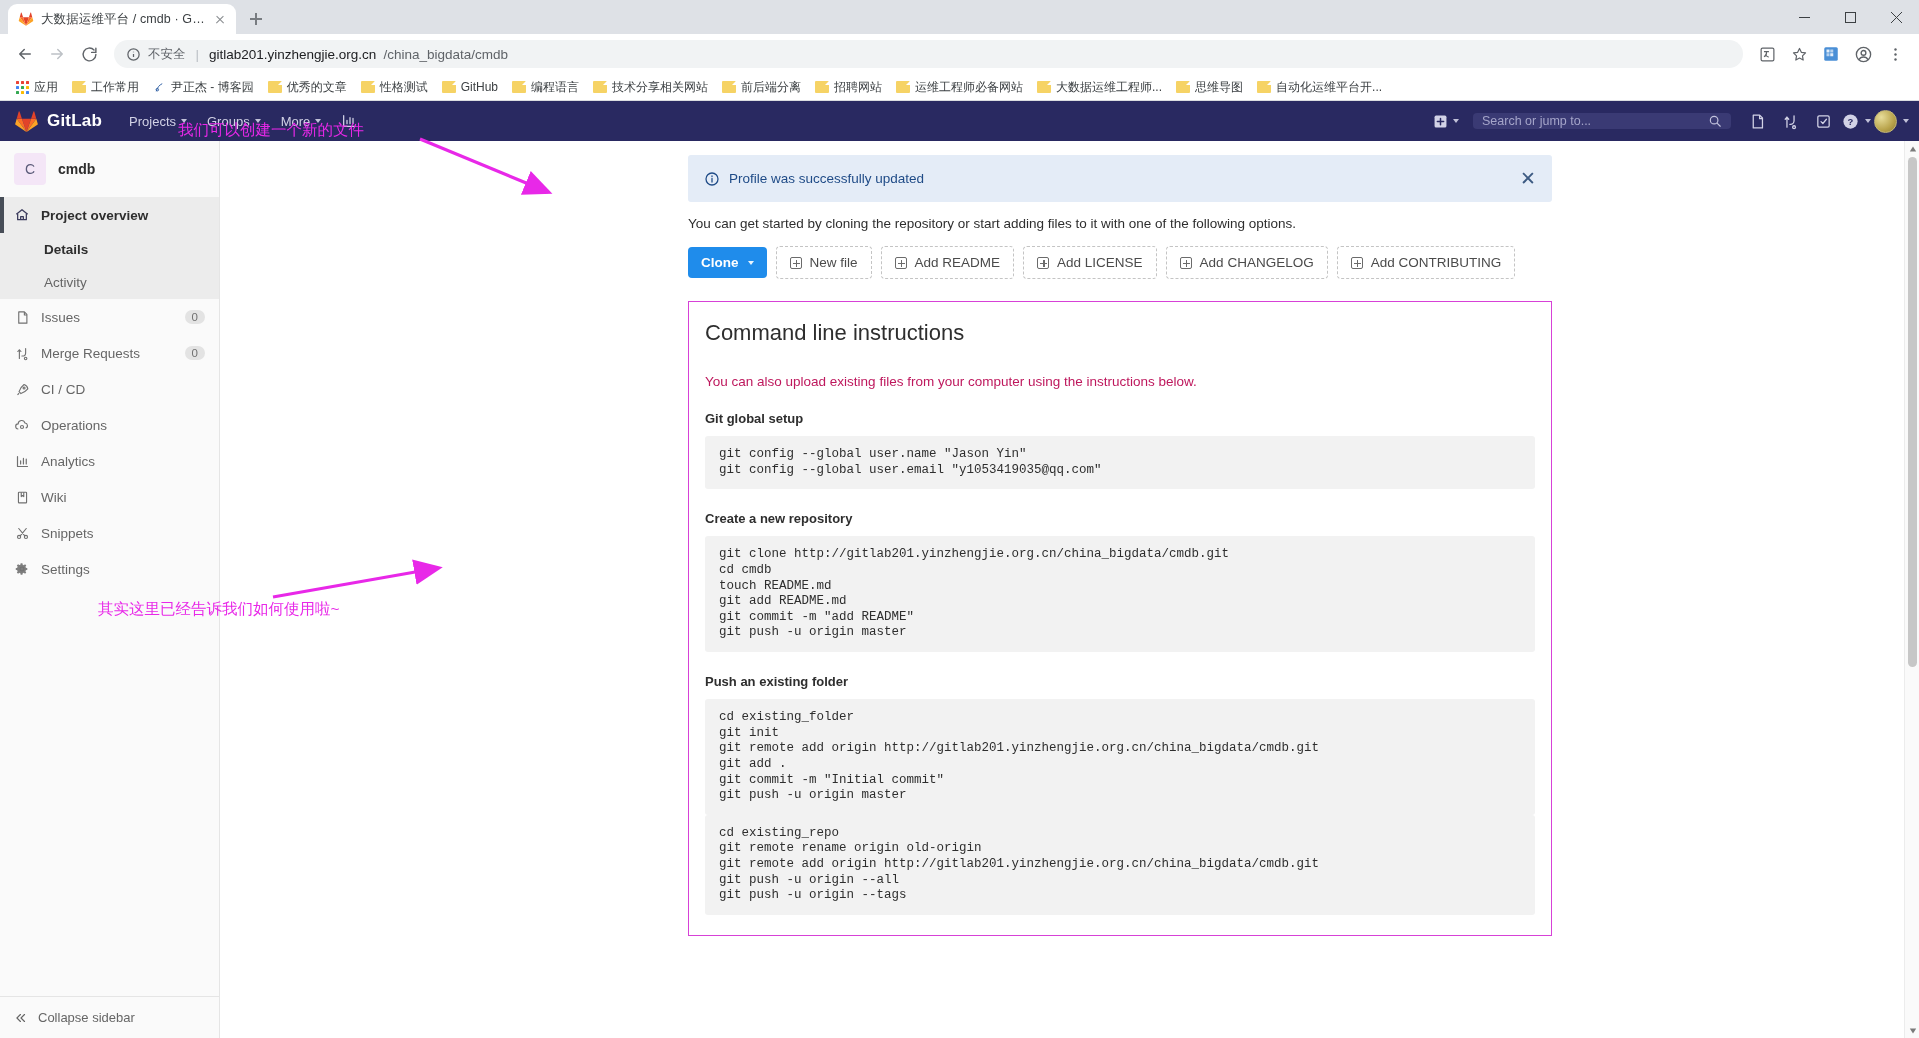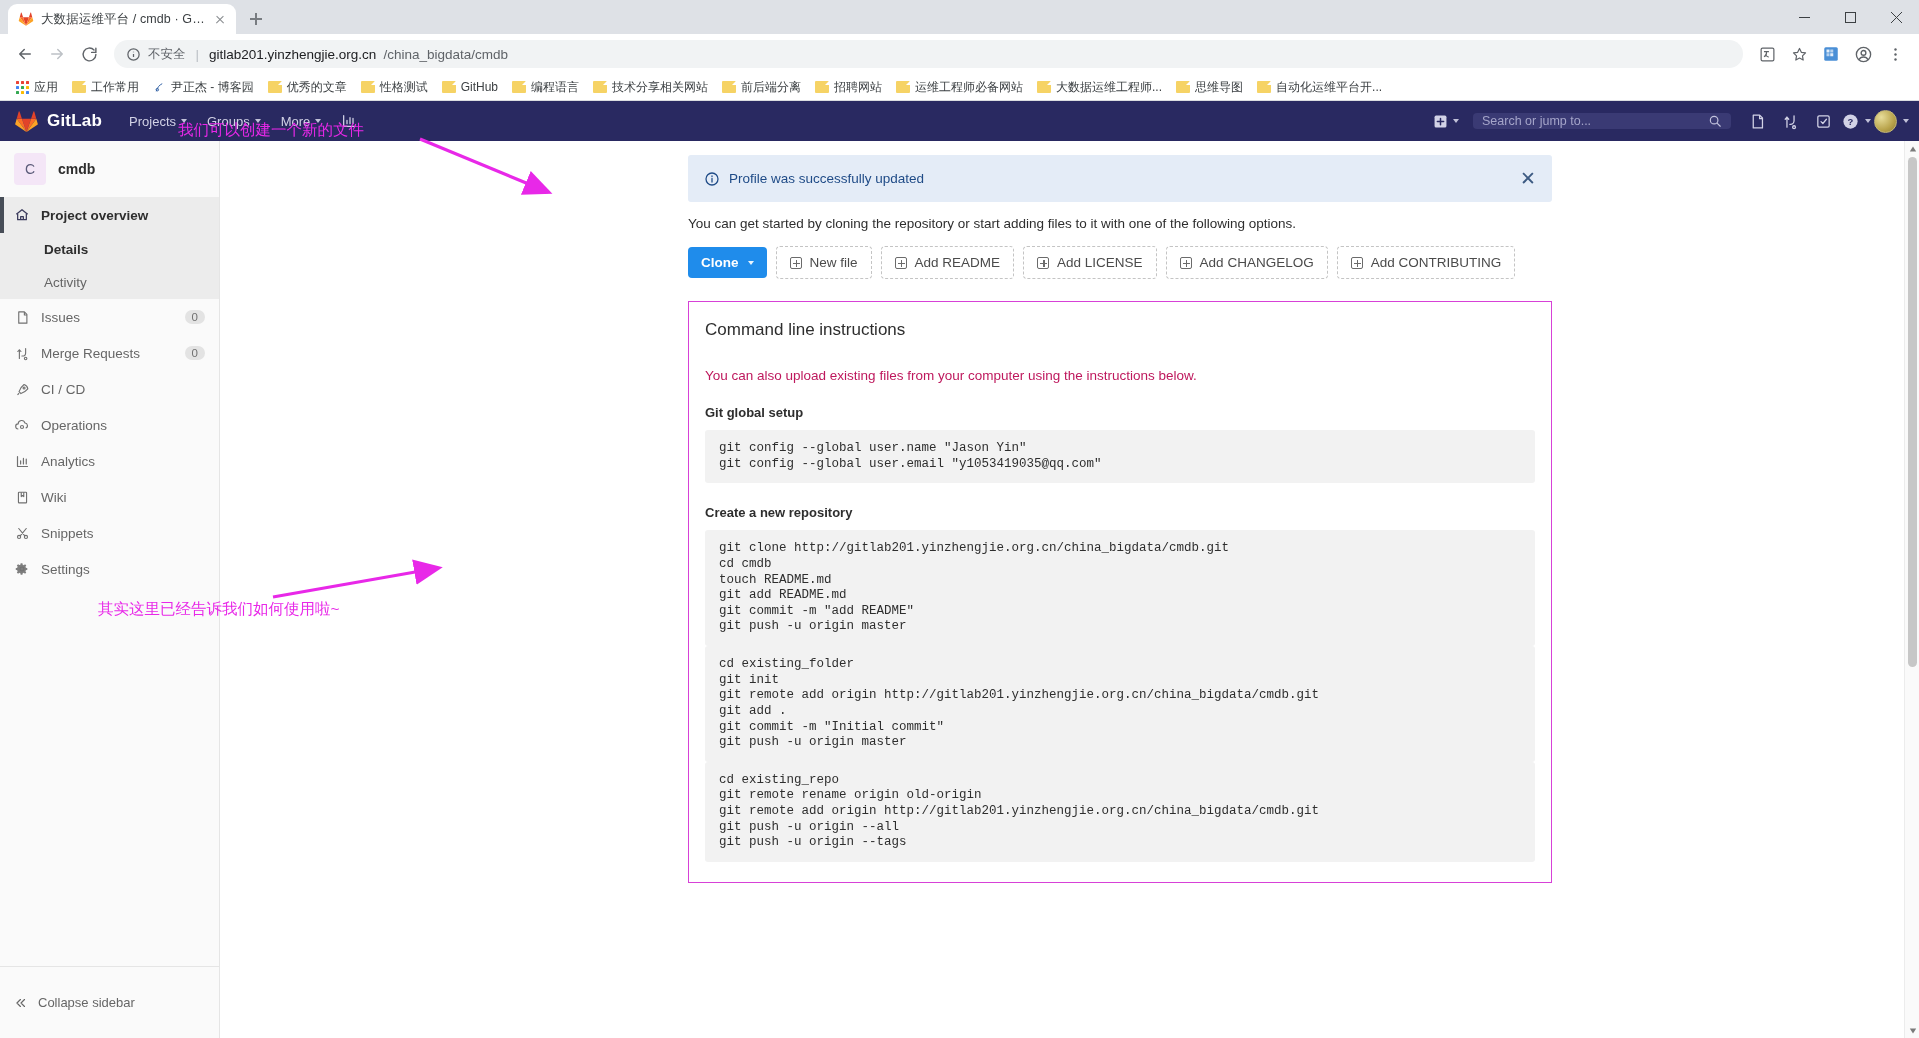--- a/index.html
+++ b/index.html
@@ -146,21 +146,21 @@
   .nav-group { background:#ececec; }
   .sub-item {
     padding: 9px 14px 9px 44px; font-size: 13.5px; color:#666; position:relative;
   }
   .sub-item.current { color:#2e2e2e; font-weight:600; }
   .badge {
     background:#e3e3e3; color:#707070; border-radius:9px; font-size:11.5px;
     padding: 1px 7px; min-width:20px; text-align:center;
   }
   .collapse-bar {
-    margin-top:auto; border-top:1px solid #e5e5e5; padding: 28px 14px;
+    margin-top:auto; border-top:1px solid #e5e5e5; padding: 13px 14px;
     display:flex; align-items:center; gap:10px; font-size:13px; color:#666;
   }
 
   
   .main { flex:1; position:relative; overflow:hidden; background:#fff; }
   .main-inner { padding: 14px 0 0 0; }
   .content-col { width: 864px; margin-left: 468px; }
 
   .alert {
     background:#e4ecf7; color:#1f4b87; padding: 14px 16px; display:flex; align-items:center;
@@ -181,21 +181,21 @@
   .plus-box {
     width:12px; height:12px; border:1.2px solid #6b6b6b; border-radius:2px; position:relative; flex:none;
   }
   .plus-box::before,.plus-box::after{content:"";position:absolute;background:#6b6b6b;}
   .plus-box::before{left:2.4px;top:5.1px;width:7px;height:1.4px;}
   .plus-box::after{left:5.1px;top:2.4px;width:1.4px;height:7px;}
 
   .cli-box {
     border: 1.5px solid #d741d7; margin-top: 22px; padding: 18px 16px 20px 16px; background:#fff;
   }
-  .cli-title { font-size: 17px; color:#2e2e2e; font-weight:400; }
+  .cli-title { font-size: 22px; color:#2e2e2e; font-weight:400; }
   .cli-sub { font-size: 13.5px; color:#be185d; margin-top: 28px; }
   .sec-title { font-size: 13px; font-weight:700; color:#2e2e2e; margin: 22px 0 10px 0; }
   .code {
     background:#f2f2f2; border-radius:3px; padding: 11px 14px;
     font-family:"Liberation Mono", monospace; font-size: 12.5px; color:#2e2e2e;
     line-height: 1.25; white-space: pre; overflow:hidden;
   }
 
   
   .anno { position:absolute; color:#e828e8; font-size:15.5px; white-space:nowrap; z-index: 30; }
@@ -640,20 +640,21 @@
 git config --global user.email "y1053419035@qq.com"</pre>
 
               <div class="sec-title">Create a new repository</div>
               <pre class="code">git clone http://gitlab201.yinzhengjie.org.cn/china_bigdata/cmdb.git
 cd cmdb
 touch README.md
 git add README.md
 git commit -m "add README"
 git push -u origin master</pre>
 
+              <div class="sec-title">Push an existing folder</div>
               <pre class="code">cd existing_folder
 git init
 git remote add origin http://gitlab201.yinzhengjie.org.cn/china_bigdata/cmdb.git
 git add .
 git commit -m "Initial commit"
 git push -u origin master</pre>
 
               <pre class="code">cd existing_repo
 git remote rename origin old-origin
 git remote add origin http://gitlab201.yinzhengjie.org.cn/china_bigdata/cmdb.git

